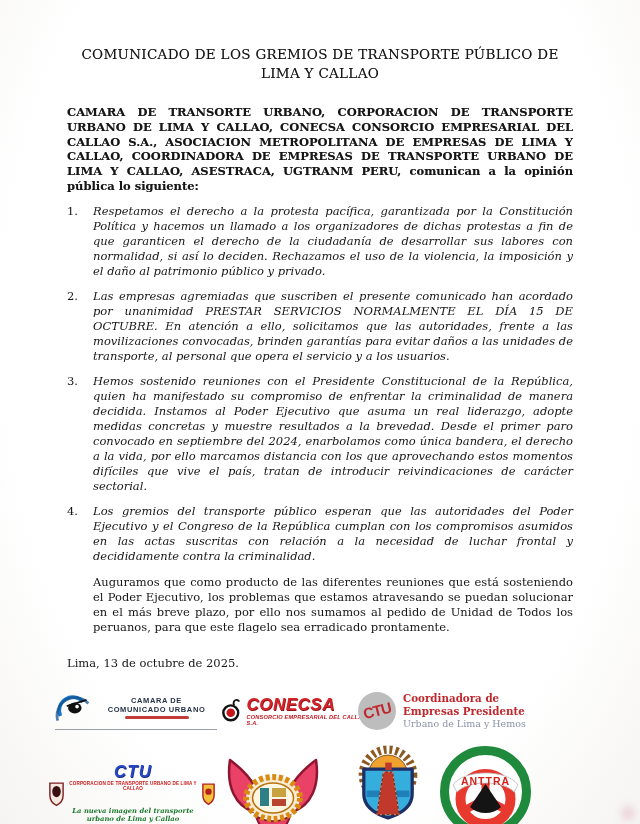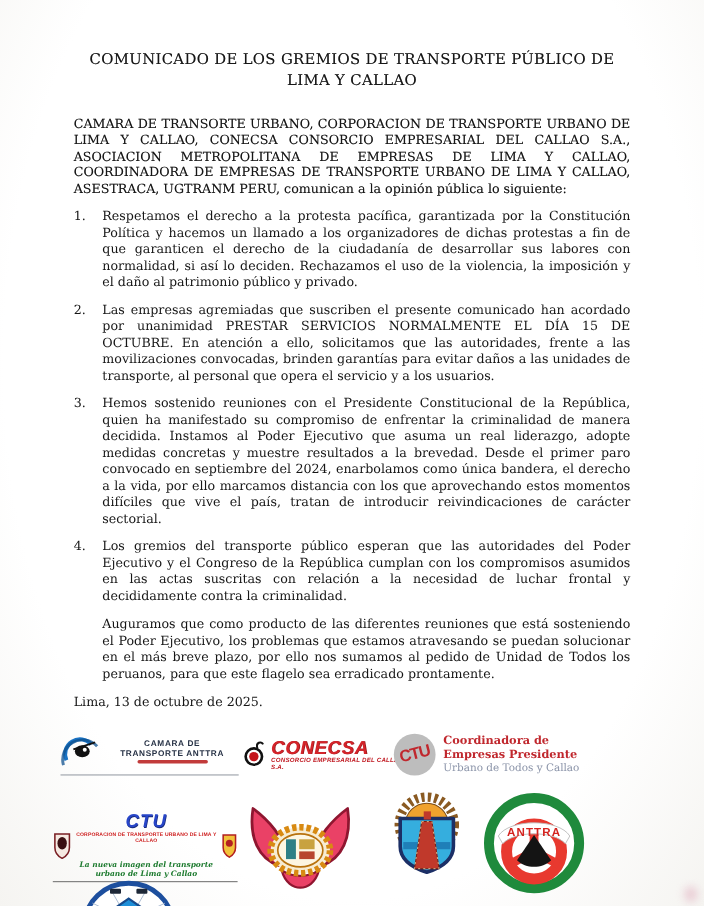--- a/index.html
+++ b/index.html
@@ -13,31 +13,31 @@
     background: radial-gradient(ellipse at 50% 40%, #ffffff 70%, #f5f4f1 100%);
     color:#161616;
   }
   .content { padding:45px 67px 0 67px; }
   .doc-title {
     text-align:center; font-weight:normal; font-size:13.5px; line-height:19px;
     letter-spacing:0.3px; margin:0 8px;
     text-shadow:0 0 0.5px rgba(10,10,10,.45);
   }
   .intro {
-    margin-top:22px; font-weight:normal; font-size:11.5px; line-height:14.8px;
+    margin-top:22px; font-weight:bold; font-size:11.5px; line-height:14.8px;
     text-align:justify; text-shadow:0 0 0.4px rgba(10,10,10,.4);
   }
   .item { display:flex; margin-top:10px; font-size:11.5px; line-height:15px; }
   .item .num { width:26px; flex:0 0 26px; }
-  .item .txt { flex:1; text-align:justify; }
+  .item .txt { flex:1; text-align:justify;font-style:italic; }
   .closing {
     margin-top:11px; margin-left:26px; font-size:11.5px; line-height:15px;
     text-align:justify;
   }
-  .dateline { margin-top:11px; font-size:11.5px; }
+  .dateline { margin-top:21px; font-size:11.5px; }
 
   
   .logos { position:relative; width:640px; height:240px; margin-top:14px; }
   .logo { position:absolute; }
 
   
   .camara { left:55px; top:8px; width:162px; display:flex; align-items:center; gap:5px;
             border-bottom:1.5px solid #9aa0a8; padding-bottom:5px; }
   .camara-text { text-align:center; flex:1; font-family:"Liberation Sans",sans-serif; }
   .camara-text .l1,.camara-text .l2 { font-weight:bold; font-size:7.5px; letter-spacing:0.6px; color:#273246; }
@@ -126,21 +126,21 @@
     <div class="logo camara">
       <svg width="36" height="32" viewBox="0 0 40 34">
         <path d="M6 26 A15 15 0 0 1 31 10" stroke="#1a73c4" stroke-width="4" fill="none"></path>
         <path d="M3 31 A20 20 0 0 1 37 12" stroke="#10518f" stroke-width="3" fill="none" opacity="0.75"></path>
         <ellipse cx="22" cy="17" rx="7.5" ry="6" fill="#111"></ellipse>
         <circle cx="24.5" cy="15.5" r="2" fill="#fff"></circle>
         <path d="M13 15 L35 8" stroke="#111" stroke-width="2"></path>
       </svg>
       <div class="camara-text">
         <div class="l1">CAMARA DE</div>
-        <div class="l2">TRANSPORTE ANTTRA</div>
+        <div class="l2">COMUNICADO URBANO</div>
         <div class="camara-red"></div>
       </div>
     </div>
 
     <div class="logo conecsa">
       <svg width="22" height="27" viewBox="0 0 22 27">
         <path d="M14 8 C12 2 18 0.5 19.5 4" stroke="#111" stroke-width="2" fill="none"></path>
         <circle cx="10.5" cy="16" r="8" fill="none" stroke="#111" stroke-width="2.6"></circle>
         <circle cx="10.5" cy="16" r="4.6" fill="#c4151c"></circle>
       </svg>
@@ -149,21 +149,21 @@
         <div class="conecsa-sub">CONSORCIO EMPRESARIAL DEL CALLAO S.A.</div>
       </div>
     </div>
 
     <div class="logo coordinadora">
       <div class="ctu-circle">
         <span>CTU</span>
       </div>
       <div>
         <div class="coord-l1">Coordinadora de Empresas Presidente</div>
-        <div class="coord-l2">Urbano de Todos y Callao</div>
+        <div class="coord-l2">Urbano de Lima y Hemos</div>
       </div>
     </div>
 
     <div class="logo corporacion">
       <div class="corp-row">
         <svg width="17" height="25" viewBox="0 0 18 26">
           <path d="M2 2 h14 v13 c0 6 -4 9 -7 10.5 C6 24 2 21 2 15 Z" fill="#f6e9e2" stroke="#7a1f24" stroke-width="1.5"></path>
           <ellipse cx="9" cy="11" rx="4.5" ry="6" fill="#3a0f12"></ellipse>
         </svg>
         <div class="corp-center">

